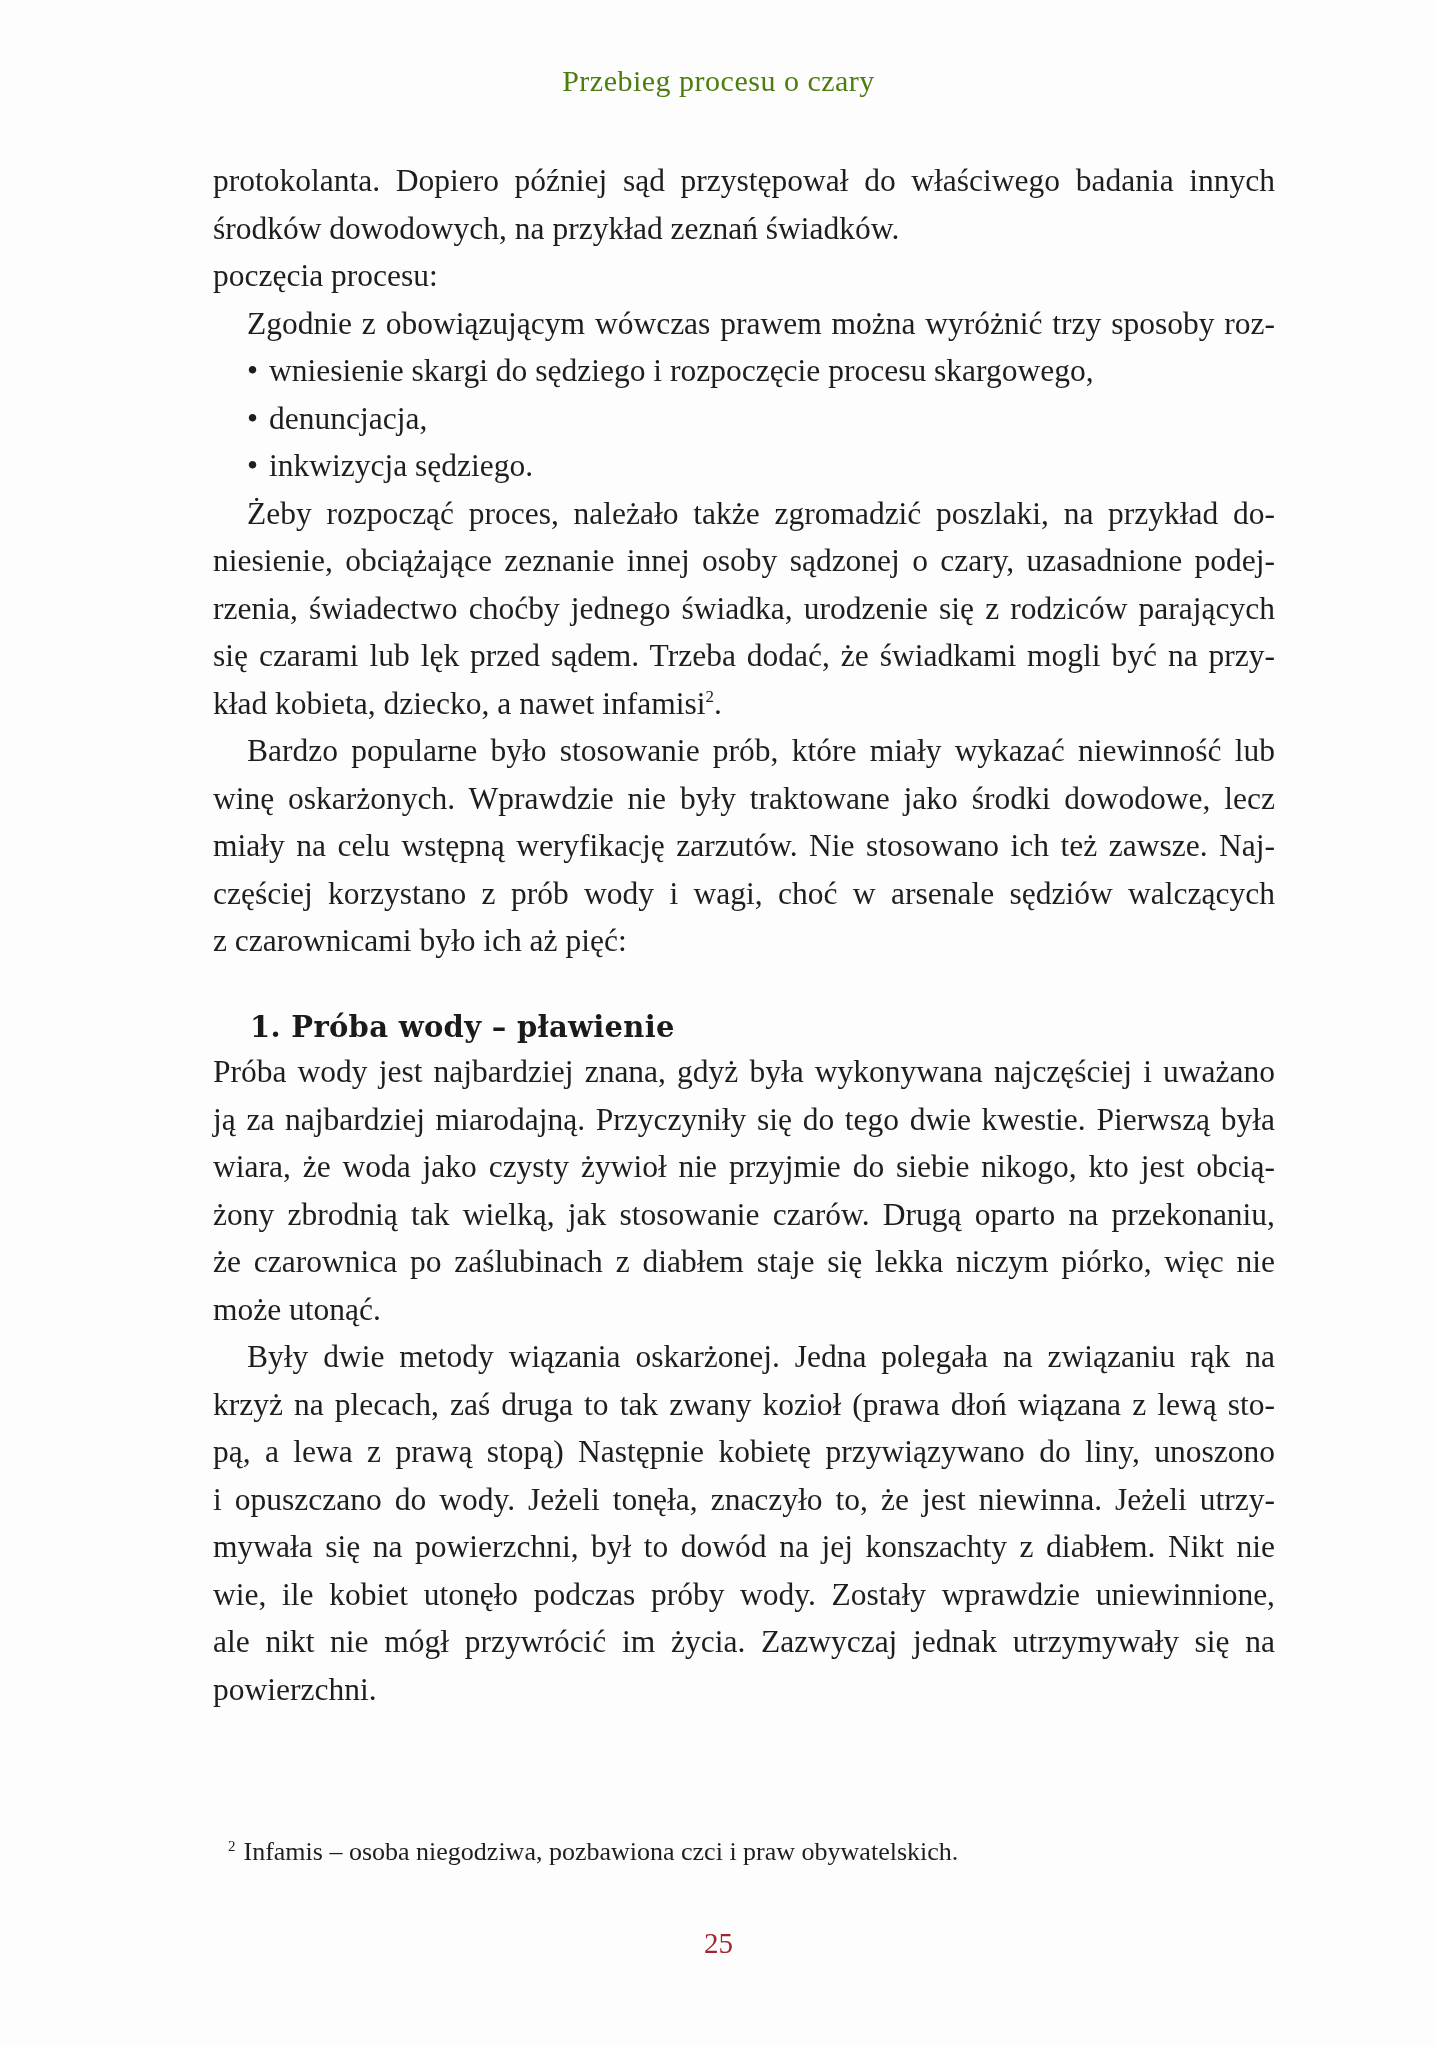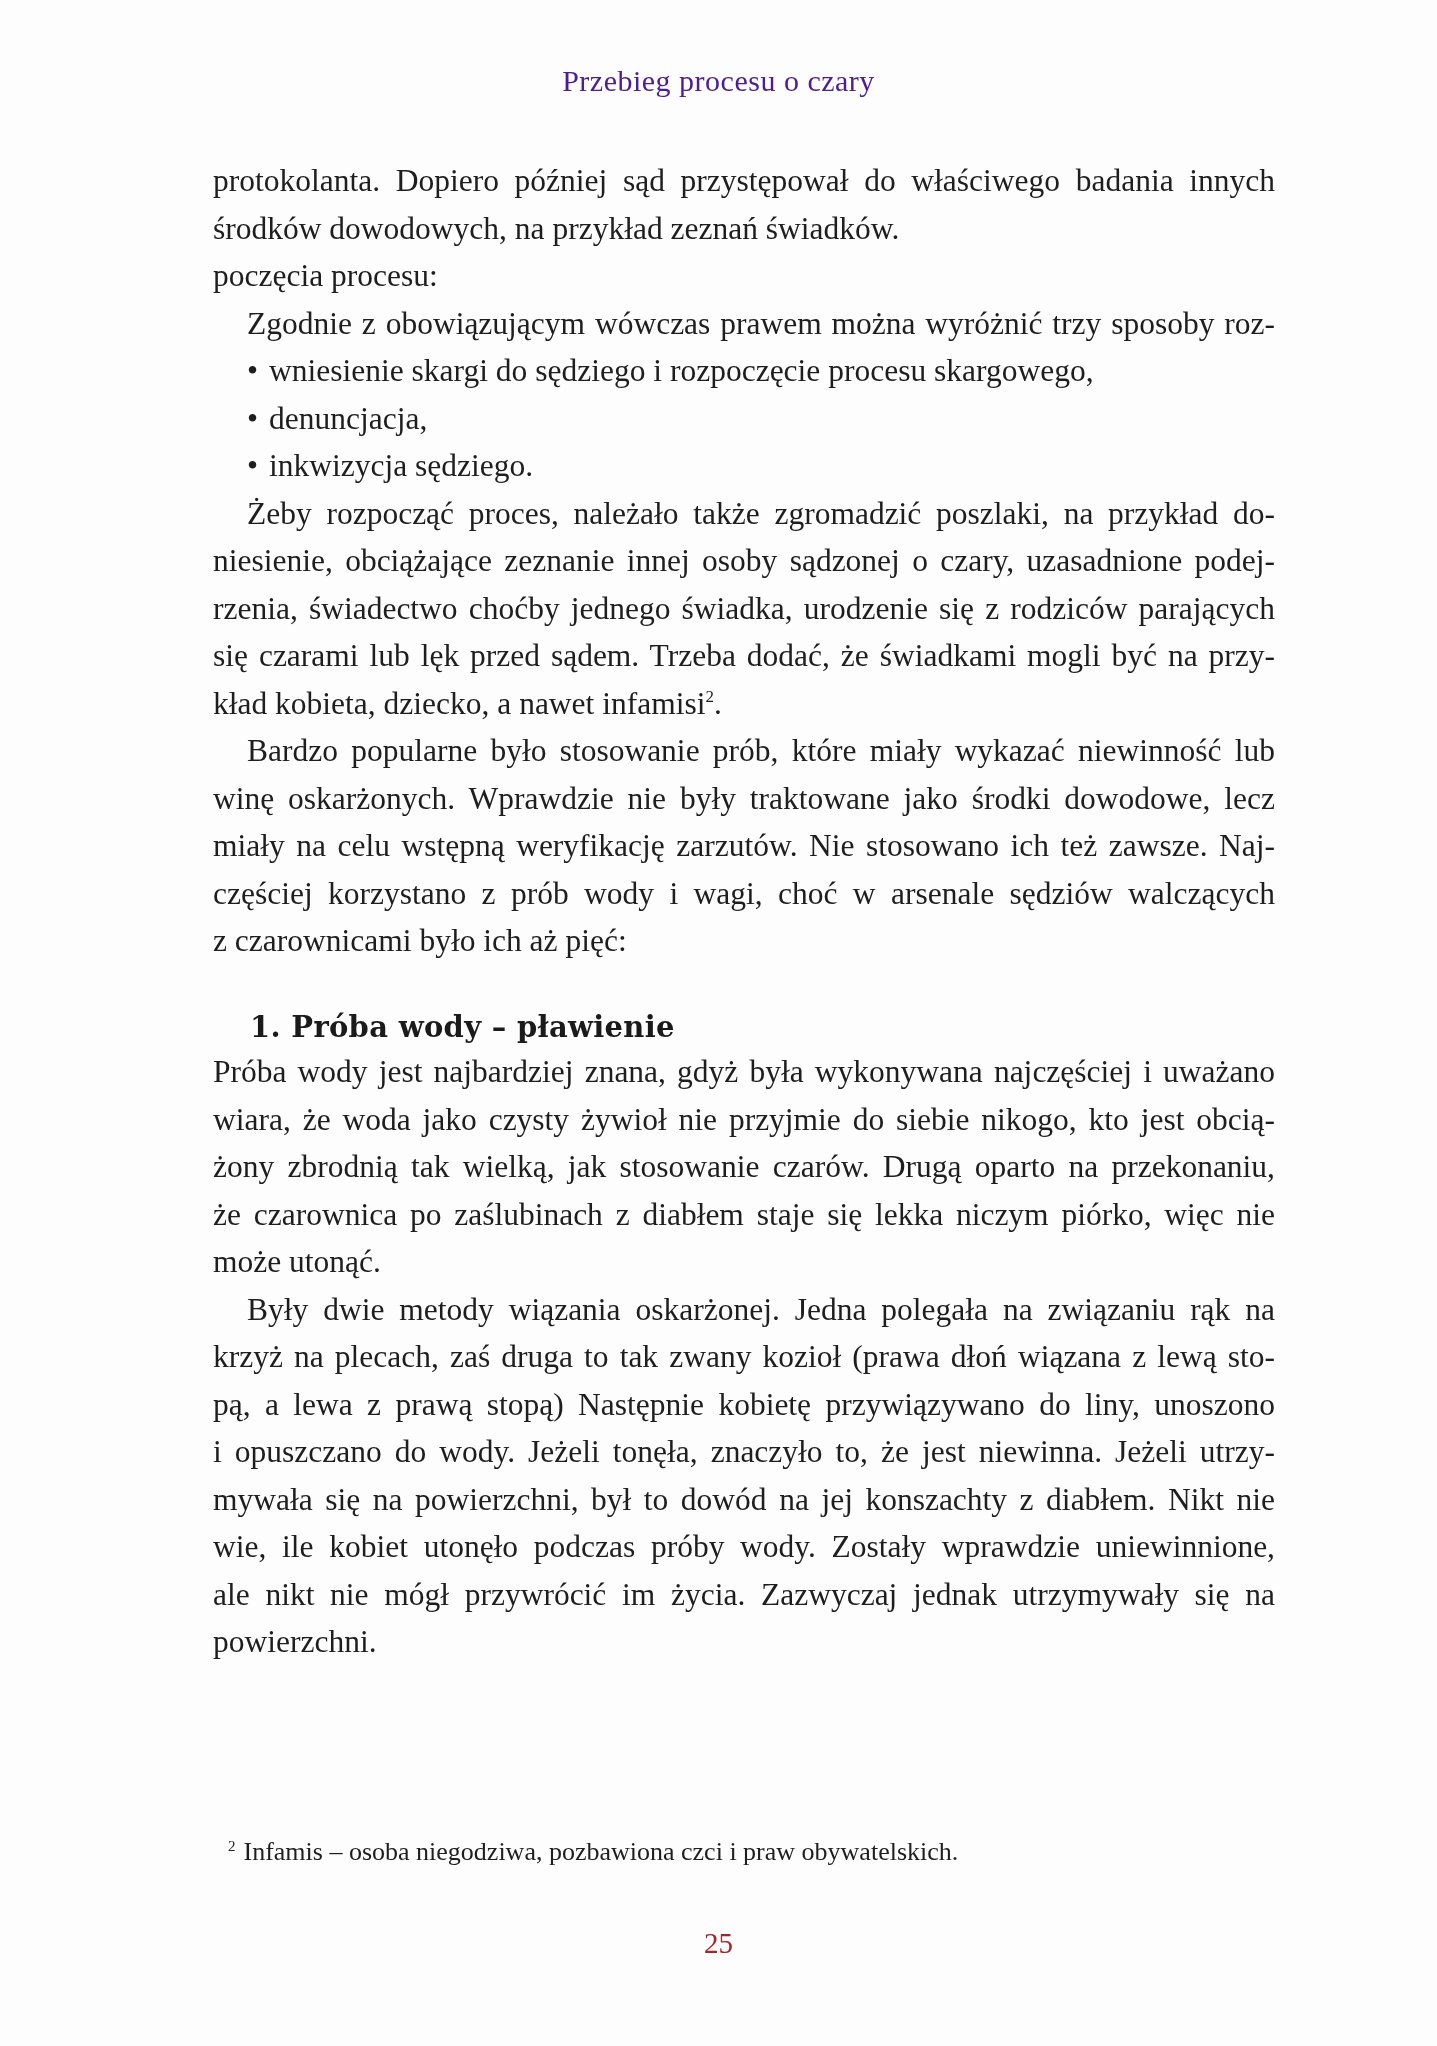--- a/index.html
+++ b/index.html
@@ -23,21 +23,21 @@
       background: #fdfdfd;
     }
     .running-header {
       position: absolute;
       top: 64px;
       left: 0;
       width: 1437px;
       text-align: center;
       font-size: 30px;
       letter-spacing: 0.5px;
-      color: #4c1d95;
+      color: #4d7c0f;
       font-family: "Liberation Serif", "DejaVu Serif", serif;
     }
     .text-block {
       position: absolute;
       left: 213px;
       width: 1062px;
       font-size: 31.5px;
       line-height: 47.5px;
     }
     .line {
@@ -131,20 +131,21 @@
     <span class="line">winę oskarżonych. Wprawdzie nie były traktowane jako środki dowodowe, lecz</span>
     <span class="line">miały na celu wstępną weryfikację zarzutów. Nie stosowano ich też zawsze. Naj-</span>
     <span class="line">częściej korzystano z prób wody i wagi, choć w arsenale sędziów walczących</span>
     <span class="line last">z czarownicami było ich aż pięć:</span>
   </div>
 
   <div class="section-heading">1. Próba wody – pławienie</div>
 
   <div class="text-block" style="top: 1048px;">
     <span class="line">Próba wody jest najbardziej znana, gdyż była wykonywana najczęściej i uważano</span>
+    <span class="line">ją za najbardziej miarodajną. Przyczyniły się do tego dwie kwestie. Pierwszą była</span>
     <span class="line">wiara, że woda jako czysty żywioł nie przyjmie do siebie nikogo, kto jest obcią-</span>
     <span class="line">żony zbrodnią tak wielką, jak stosowanie czarów. Drugą oparto na przekonaniu,</span>
     <span class="line">że czarownica po zaślubinach z diabłem staje się lekka niczym piórko, więc nie</span>
     <span class="line last">może utonąć.</span>
 
     <span class="line indent">Były dwie metody wiązania oskarżonej. Jedna polegała na związaniu rąk na</span>
     <span class="line">krzyż na plecach, zaś druga to tak zwany kozioł (prawa dłoń wiązana z lewą sto-</span>
     <span class="line">pą, a lewa z prawą stopą) Następnie kobietę przywiązywano do liny, unoszono</span>
     <span class="line">i opuszczano do wody. Jeżeli tonęła, znaczyło to, że jest niewinna. Jeżeli utrzy-</span>
     <span class="line">mywała się na powierzchni, był to dowód na jej konszachty z diabłem. Nikt nie</span>

